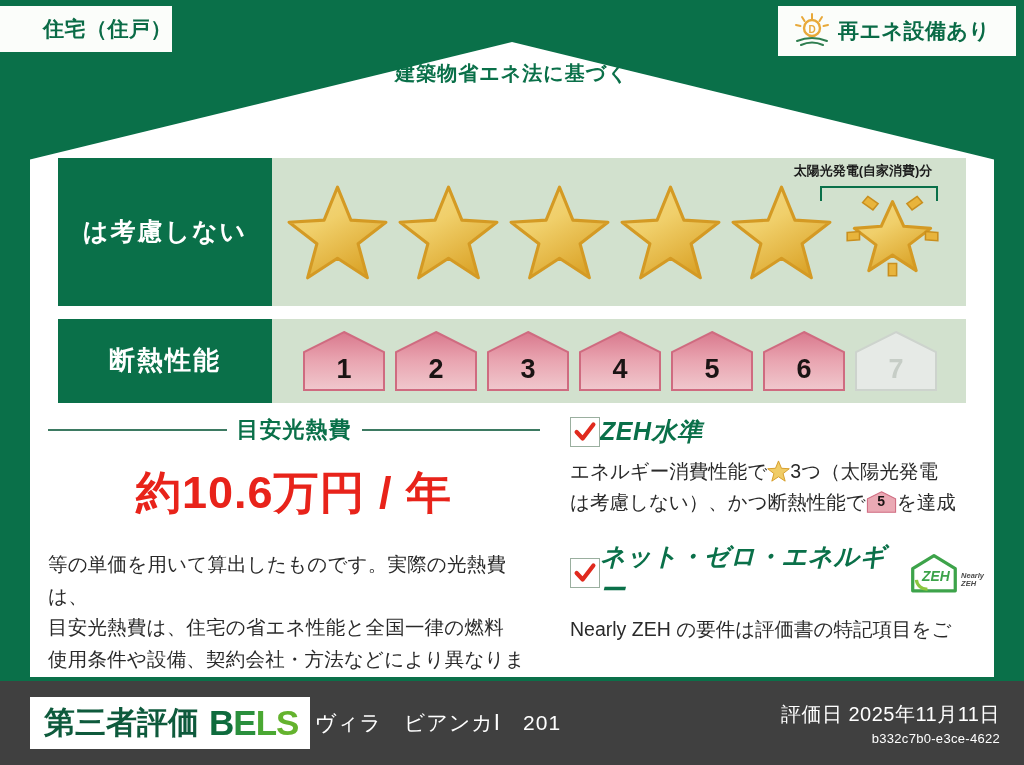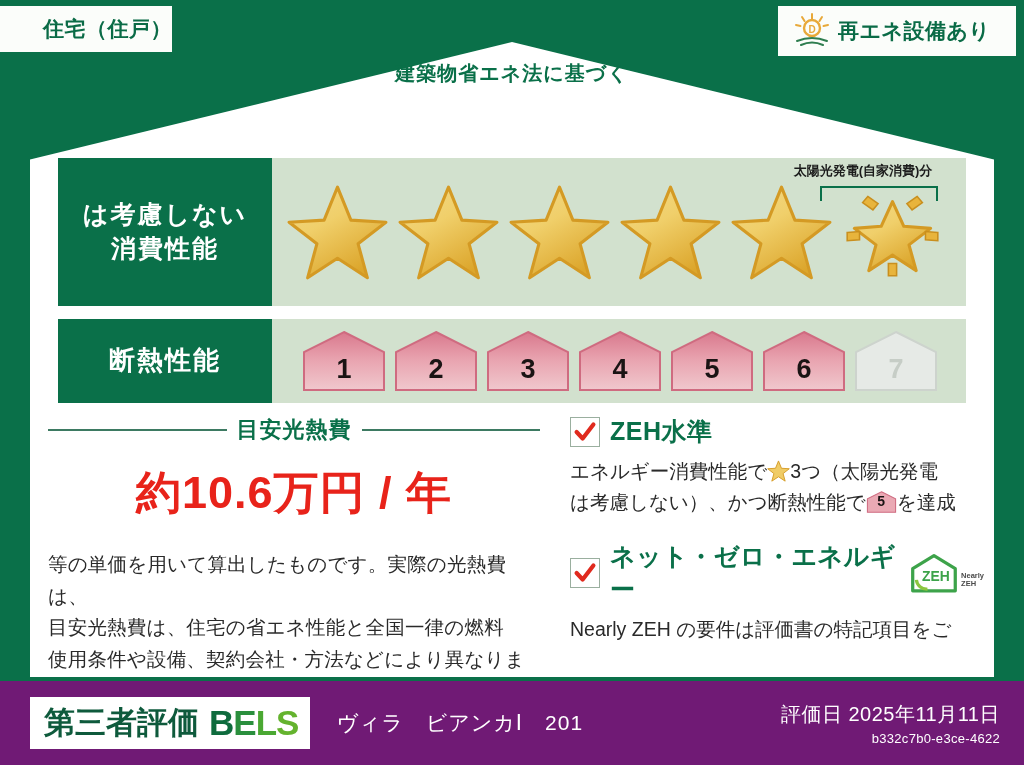--- a/index.html
+++ b/index.html
@@ -133,21 +133,21 @@
     text-align: center; color: #e8231a;
     font-size: 45px; font-weight: bold; letter-spacing: 1px;
     margin-top: 18px;
   }
   .cost-note {
     margin-top: 26px; color: #2a2a2a;
     font-size: 19.5px; line-height: 1.62; letter-spacing: 0.2px;
   }
 
   .zeh-head {
-    display: flex; align-items: center; gap: 10px;
+    display: flex; align-items: center;  font-style: italic;
   }
   .chk {
     width: 30px; height: 30px; flex: 0 0 30px;
     border: 1.5px solid #9aaf9f; background: #fff;
     position: relative;
   }
   .chk svg { position: absolute; inset: 0; width: 100%; height: 100%; }
   .zeh-title {
     color: #0a7049; font-size: 25px; font-weight: bold; letter-spacing: .5px;
   }
@@ -171,40 +171,40 @@
   .zeh-logo { display: inline-flex; align-items: flex-end; gap: 2px; vertical-align: -10px; }
   .zeh-logo .mark { width: 50px; height: 42px; }
   .zeh-logo .nearly {
     font-size: 7.5px; font-weight: bold; color: #4a4a4a; line-height: 1.1;
     padding-bottom: 6px;
   }
 
   
   .footer {
     position: absolute; left: 0; right: 0; bottom: 0; height: 84px;
-    background: #701a75;
+    background: #404040;
     display: flex; align-items: center;
   }
   .bels-box {
     margin-left: 30px;
     background: #ffffff; height: 52px;
     display: flex; align-items: center; padding: 0 12px 0 14px;
   }
   .bels-jp {
     color: #0e5a3c; font-size: 31px; font-weight: bold; letter-spacing: 0px;
   }
   .bels-en {
     font-size: 35px; font-weight: bold; margin-left: 10px; letter-spacing: -1px;
   }
   .bels-en .b1 { color: #0e6b3d; }
   .bels-en .b2 { color: #2a8f3d; }
   .bels-en .b3 { color: #4aa832; }
   .bels-en .b4 { color: #64b32e; }
   .bldg-name {
-    color: #fff; font-size: 21px; margin-left: 26px; letter-spacing: 1px;
+    color: #fff; font-size: 21px; margin-left: 4px; letter-spacing: 1px;
   }
   .footer-right {
     margin-left: auto; margin-right: 24px; text-align: right; color: #fff;
   }
   .eval-date { font-size: 20px; letter-spacing: .5px; }
   .eval-id { font-size: 13px; margin-top: 3px; letter-spacing: .3px; }
 </style>
 </head>
 <body>
 
@@ -237,21 +237,20 @@
 
   <div class="title-wrap">
     <div class="title-sub">建築物省エネ法に基づく</div>
   </div>
 
   <div class="rows">
 
     <div class="perf-row">
       <div class="perf-label">
         <span>は考慮しない</span>
-        <span>消費性能</span>
       </div>
       <div class="perf-value">
         <div class="stars">
           <div class="star-box">
             <svg class="star" viewBox="0 0 100 96">
                 <defs>
               <linearGradient id="sg1" x1="0" y1="0" x2="0.6" y2="1">
                 <stop offset="0" stop-color="#f2d98a"></stop>
                     <stop offset="0.45" stop-color="#f0cf6a"></stop>
                 <stop offset="1" stop-color="#dca62c"></stop>

